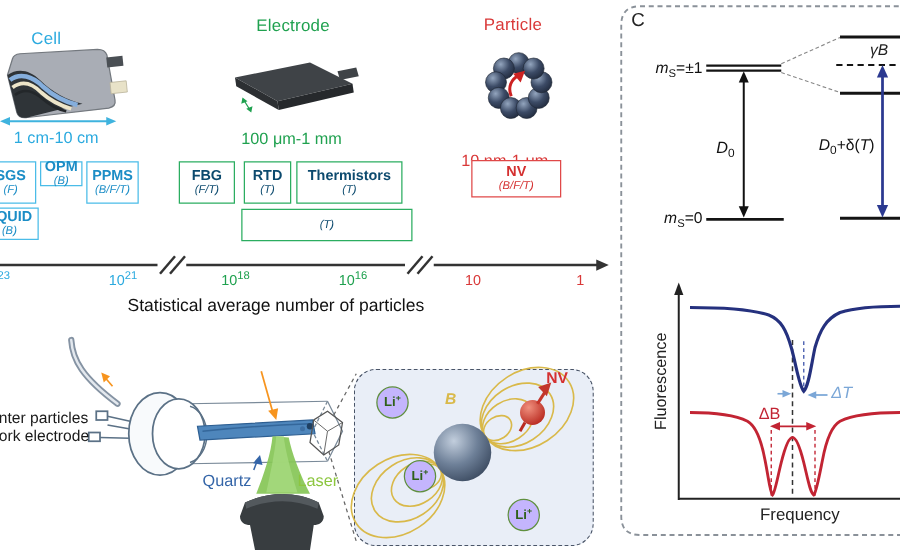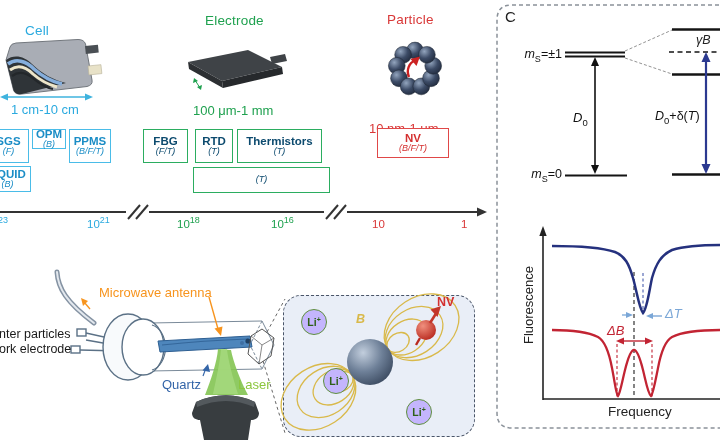--- a/index.html
+++ b/index.html
@@ -311,22 +311,22 @@
     <div class="md">(B/F/T)</div>
   </div>
 
 
   <div class="tick t-cyan" style="left:-2px"><span></span><sup>23</sup></div>
   <div class="tick t-cyan" style="left:87px"><span>10</span><sup>21</sup></div>
   <div class="tick t-green" style="left:177px"><span>10</span><sup>18</sup></div>
   <div class="tick t-green" style="left:271px"><span>10</span><sup>16</sup></div>
   <div class="tick t-red" style="left:372px"><span>10</span><sup></sup></div>
   <div class="tick t-red" style="left:461px"><span>1</span><sup></sup></div>
-
-  <div class="abs lab nowrap" style="left:99px;top:285px;color:#F7941E">Microwave antenna</div>
+  <div class="abs axis-label nowrap" style="left:102px;top:236px">Statistical average number of particles</div>
+
   <div class="abs small-lab nowrap" style="left:-1px;top:327px">nter particles</div>
   <div class="abs small-lab nowrap" style="left:-1px;top:342px">ork electrode</div>
   <div class="abs lab nowrap" style="left:162px;top:377px;color:#3465A8">Quartz</div>
   <div class="abs lab nowrap" style="left:238px;top:377px;color:#8CC63F">Laser</div>
 
   <div class="ion" style="left:301px;top:309px">
       <span>Li</span>
       <sup>+</sup>
     </div>
   <div class="ion" style="left:323px;top:368px">
@@ -343,15 +343,15 @@
   <div class="abs" style="left:505px;top:8px;font-size:15px">C</div>
   <div class="abs lvl nowrap" style="left:512px;top:47px;width:50px;text-align:right"><i>m</i><sub>S</sub><span>=±1</span></div>
   <div class="abs lvl nowrap" style="left:512px;top:167px;width:50px;text-align:right"><i>m</i><sub>S</sub><span>=0</span></div>
   <div class="abs dlab nowrap" style="left:573px;top:110px"><i>D</i><sub>0</sub></div>
   <div class="abs dlab nowrap" style="left:655px;top:109px;font-size:12.5px"><i>D</i><sub>0</sub><span>+δ(</span><i>T</i><span>)</span></div>
   <div class="abs nowrap" style="left:696px;top:33px;font-size:12.5px;font-style:italic">γB</div>
 
   <div class="abs nowrap" style="left:528px;top:305px;font-size:13px;transform:translate(-50%,-50%) rotate(-90deg)">Fluorescence</div>
   <div class="abs nowrap" style="left:608px;top:404px;font-size:13.5px">Frequency</div>
   <div class="abs nowrap" style="left:665px;top:306px;font-size:13px;font-style:italic;color:#7BA7D7">ΔT</div>
-  <div class="abs nowrap" style="left:607px;top:323px;font-size:13px;font-style:italic;color:#C22433">ΔB</div>
+  <div class="abs nowrap" style="left:607px;top:323px;font-size:13px;color:#C22433">ΔB</div>
 
 </div>
 
 </body></html>

